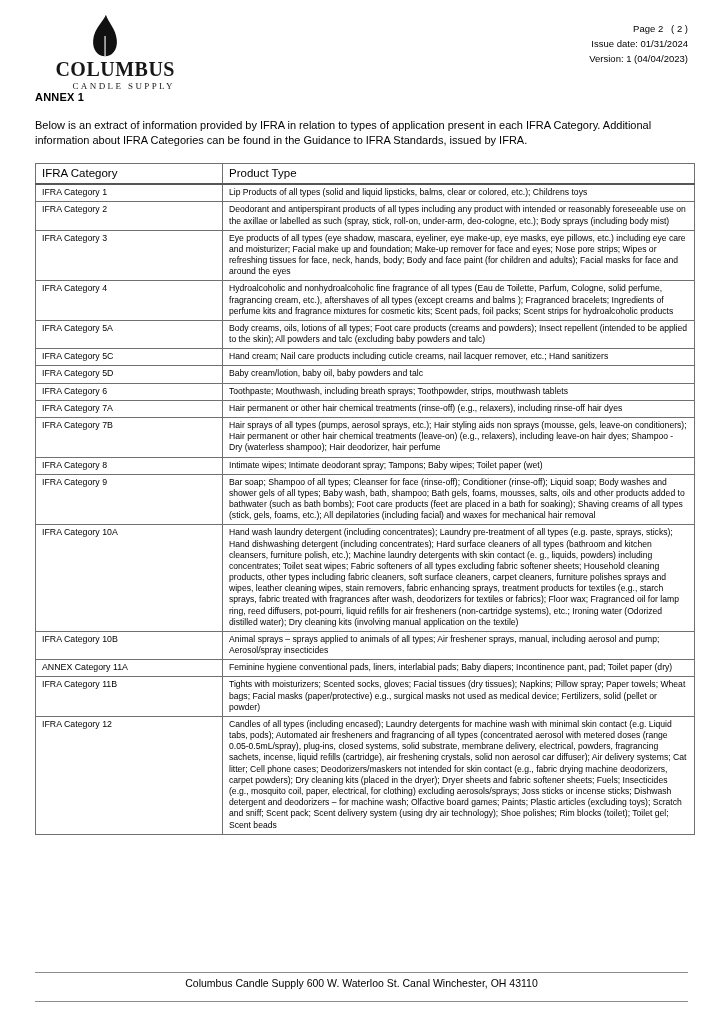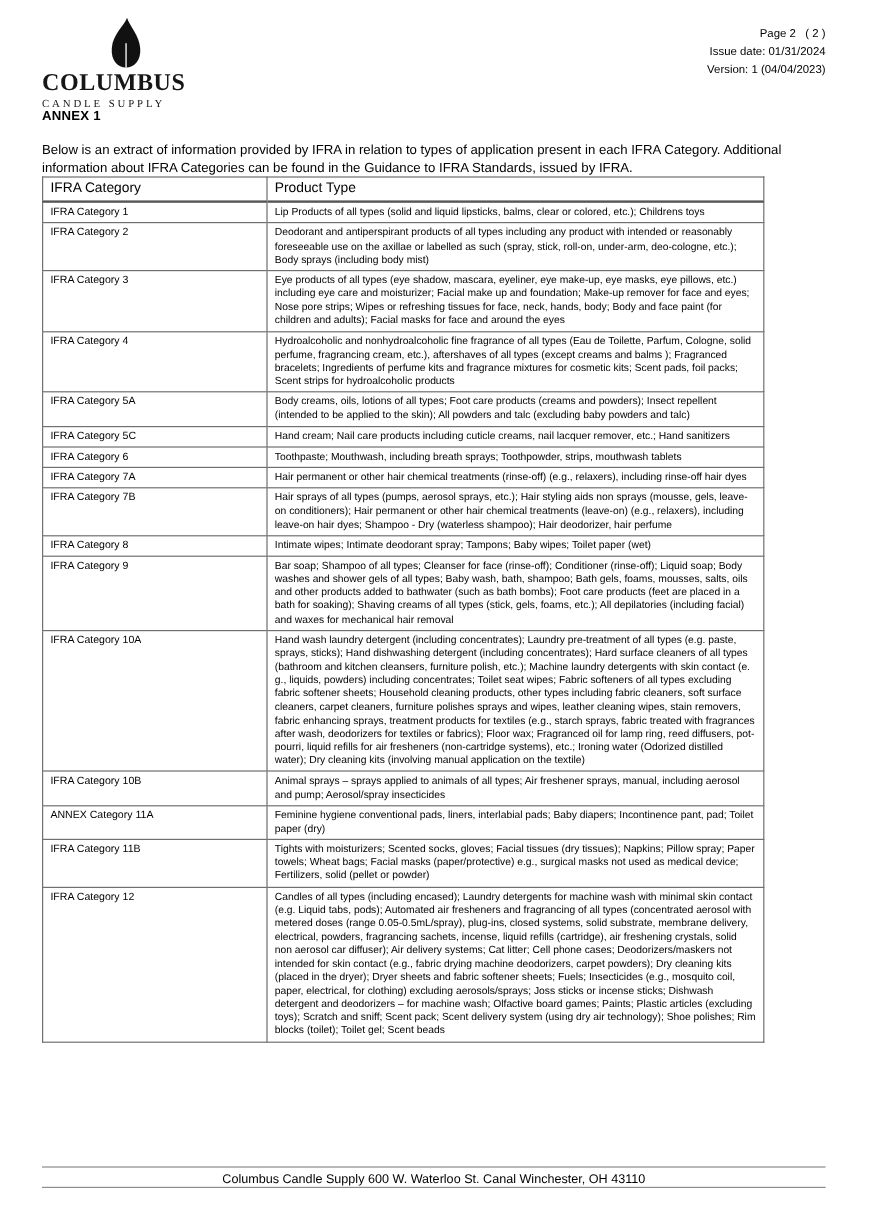--- a/index.html
+++ b/index.html
@@ -10,21 +10,21 @@
     height: 1024px;
     background: #ffffff;
     font-family: "Liberation Sans", sans-serif;
     color: #000;
     overflow: hidden;
   }
   .content { padding: 14px 36px 0 35px; }
 
   
   .hdr { display: flex; justify-content: space-between; align-items: flex-start; }
-  .logo { width: 140px; text-align: left; }
+  .logo { width: 140px; text-align: right; }
   .flame { display: block; margin: 0 auto 1px auto; }
   .logo-title {
     font-family: "Liberation Serif", serif;
     font-weight: 700; font-size: 20px; line-height: 1;
     letter-spacing: 0.5px; color: #161616;
   }
   .logo-sub {
     font-family: "Liberation Serif", serif;
     font-size: 9px; letter-spacing: 2.4px; margin-top: 2px; color: #161616;
     white-space: nowrap;
@@ -32,21 +32,22 @@
   .meta { text-align: right; font-size: 9.5px; line-height: 15px; padding-top: 7px; }
   .meta .pagenum { white-space: pre; font-weight: 400; }
   .meta .b { font-weight: 400; }
 
   
   .annex { font-size: 11px; font-weight: 700; letter-spacing: 0.2px; }
   .intro { margin-top: 15px; font-size: 11px; line-height: 1.33; width: 655px; }
 
   
   table.ifra {
-    width: 602px;
+    margin-top: 16px;
+    width: 660px;
     border-collapse: collapse;
     border: 1px solid #5f5f5f;
   }
   table.ifra th, table.ifra td {
     border: 1px solid #707070;
     vertical-align: top;
     text-align: left;
   }
   table.ifra th {
     font-weight: 400;
@@ -68,21 +69,21 @@
   }
 
   
   .footer {
     position: absolute;
     left: 35px; right: 36px; top: 972px;
     border-top: 1px solid #8c8c8c;
     border-bottom: 1px solid #8c8c8c;
     text-align: center;
     font-size: 10.5px;
-    padding: 4px 0 0 0;
+    padding: 4px 0 12px 0;
   }
 </style>
 </head>
 <body>
 
 <div class="page">
   <div class="content">
 
     <div class="hdr">
       <div class="logo">
@@ -137,20 +138,24 @@
             <td class="cat">IFRA Category 5A</td>
             <td class="prod">Body creams, oils, lotions of all types; Foot care products (creams and powders); Insect repellent (intended to be applied to the skin); All powders and talc (excluding baby powders and talc)</td>
           </tr>
 
 
           <tr>
             <td class="cat">IFRA Category 5C</td>
             <td class="prod">Hand cream; Nail care products including cuticle creams, nail lacquer remover, etc.; Hand sanitizers</td>
           </tr>
 
+          <tr>
+            <td class="cat">IFRA Category 5D</td>
+            <td class="prod">Baby cream/lotion, baby oil, baby powders and talc</td>
+          </tr>
 
           <tr>
             <td class="cat">IFRA Category 6</td>
             <td class="prod">Toothpaste; Mouthwash, including breath sprays; Toothpowder, strips, mouthwash tablets</td>
           </tr>
 
           <tr>
             <td class="cat">IFRA Category 7A</td>
             <td class="prod">Hair permanent or other hair chemical treatments (rinse-off) (e.g., relaxers), including rinse-off hair dyes</td>
           </tr>

